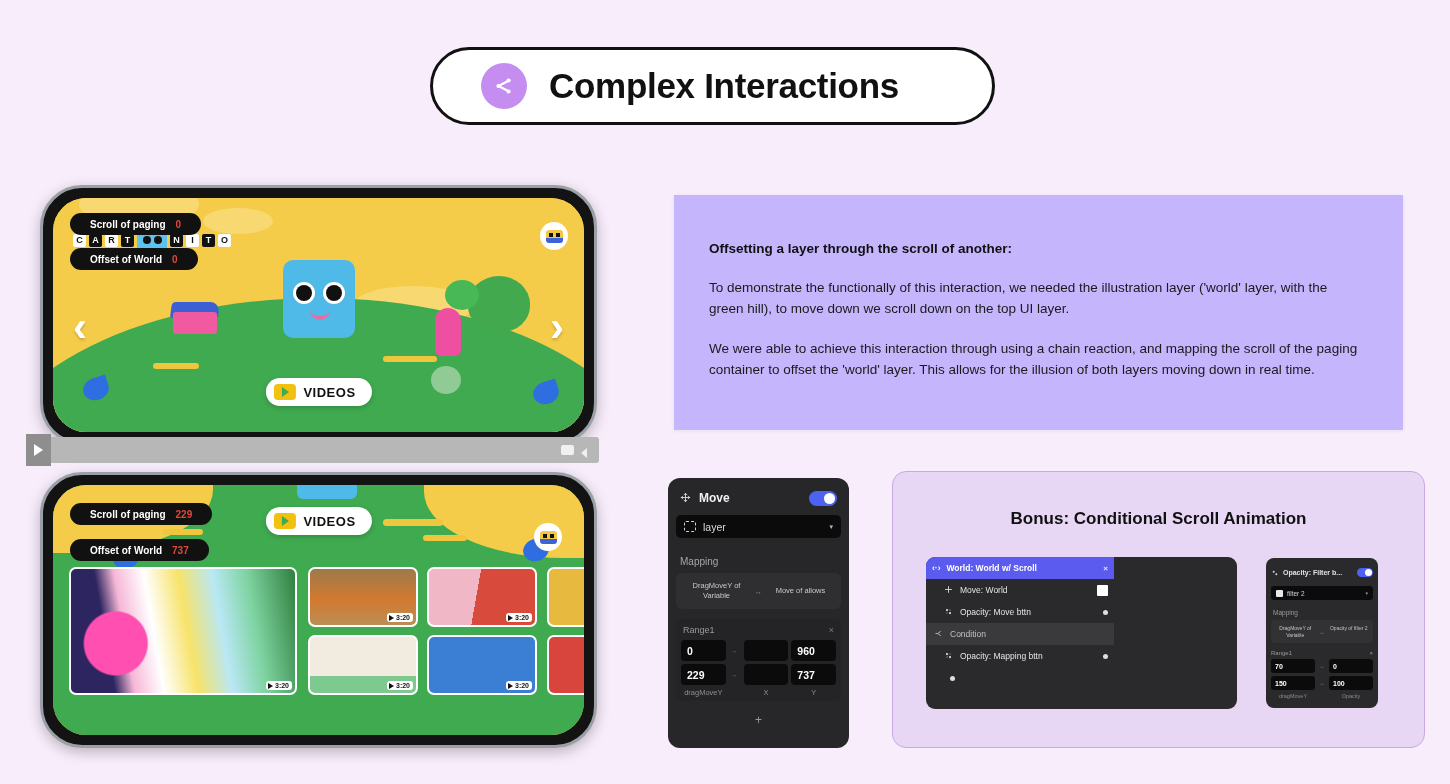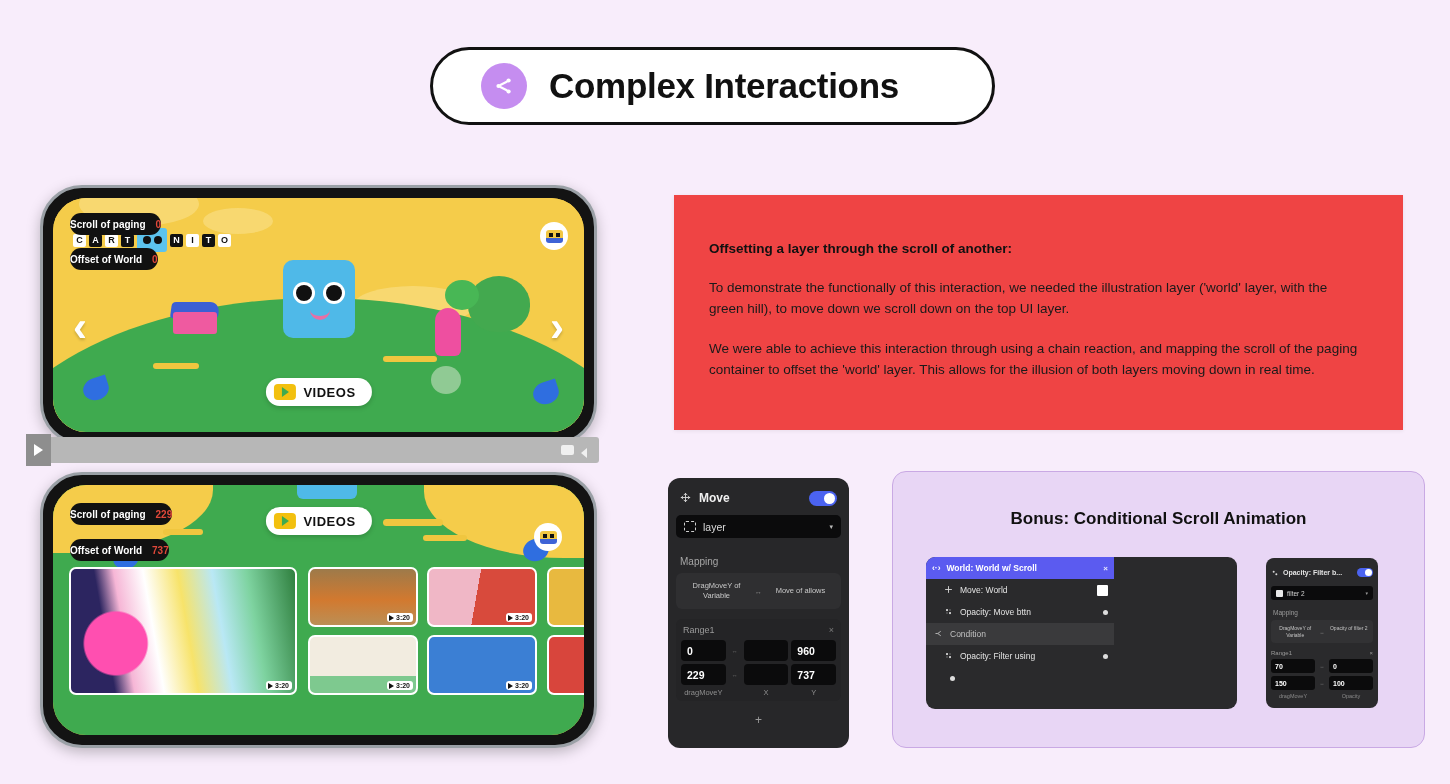--- a/index.html
+++ b/index.html
@@ -132,21 +132,21 @@
   .videos-btn .play::after {
     content: ""; border-left: 7px solid #3faa4f;
     border-top: 5px solid transparent; border-bottom: 5px solid transparent;
     margin-left: 2px;
   }
   .videos-btn .txt { font-size: 13px; font-weight: bold; color: #111; letter-spacing: .5px; }
 
   
   .badge {
     position: absolute; background: #111; color: #fff;
-    border-radius: 14px; height: 22px; padding: 0 0;
+    border-radius: 14px; height: 22px; padding: 0 20px;
     display: flex; align-items: center; gap: 10px;
     font-size: 10px; font-weight: bold; white-space: nowrap;
     z-index: 8;
   }
   .badge .val { color: #e0483a; font-weight: bold; }
 
   
   .player-bar {
     position: absolute; left: 27px; top: 437px;
     width: 572px; height: 26px;
@@ -186,21 +186,21 @@
   }
   .dur::before {
     content: ""; border-left: 5px solid #111;
     border-top: 3px solid transparent; border-bottom: 3px solid transparent;
   }
 
   
   .text-card {
     position: absolute; left: 674px; top: 195px;
     width: 729px; height: 235px;
-    background: #ef4444;
+    background: #c4b5fd;
     box-shadow: 0 1px 4px rgba(0,0,0,.07);
   }
   .text-card .inner { padding: 46px 40px 0 35px; }
   .tc-head { font-size: 13.5px; font-weight: bold; color: #111; margin-bottom: 22px; }
   .tc-p { font-size: 13.5px; color: #1a1a1a; line-height: 1.52; margin-bottom: 20px; }
 
   
   .move-panel {
     position: absolute; left: 668px; top: 478px;
     width: 181px; height: 270px;
@@ -571,21 +571,21 @@
         </div>
         <div class="chain-row">
           <span>
             <svg width="9" height="9" viewBox="0 0 24 24" fill="#d8d8d8">
                 <circle cx="8" cy="8" r="3"></circle>
                 <circle cx="16" cy="16" r="3"></circle>
                 <circle cx="16" cy="8" r="2" opacity=".5"></circle>
                 <circle cx="8" cy="16" r="2" opacity=".5"></circle>
               </svg>
           </span>
-          <span>Opacity: Filter using</span>
+          <span>Opacity: Mapping bttn</span>
           <span class="kdot"></span>
         </div>
         <div class="chain-row">
           <span class="kdot" style="margin-left:6px;"></span>
         </div>
       </div>
     </div>
 
     <div class="op-card">
       <div class="op-head">

